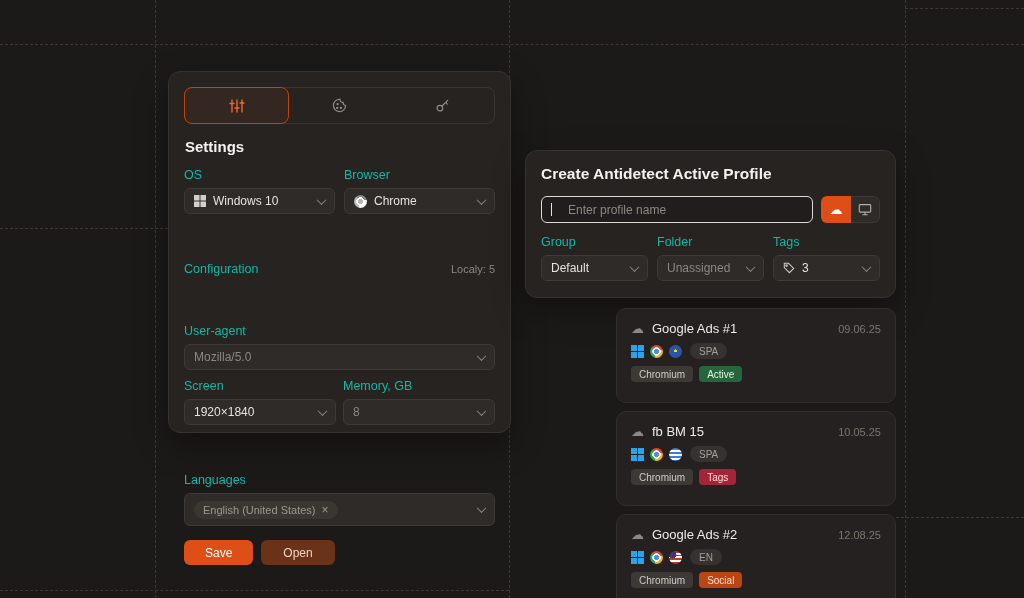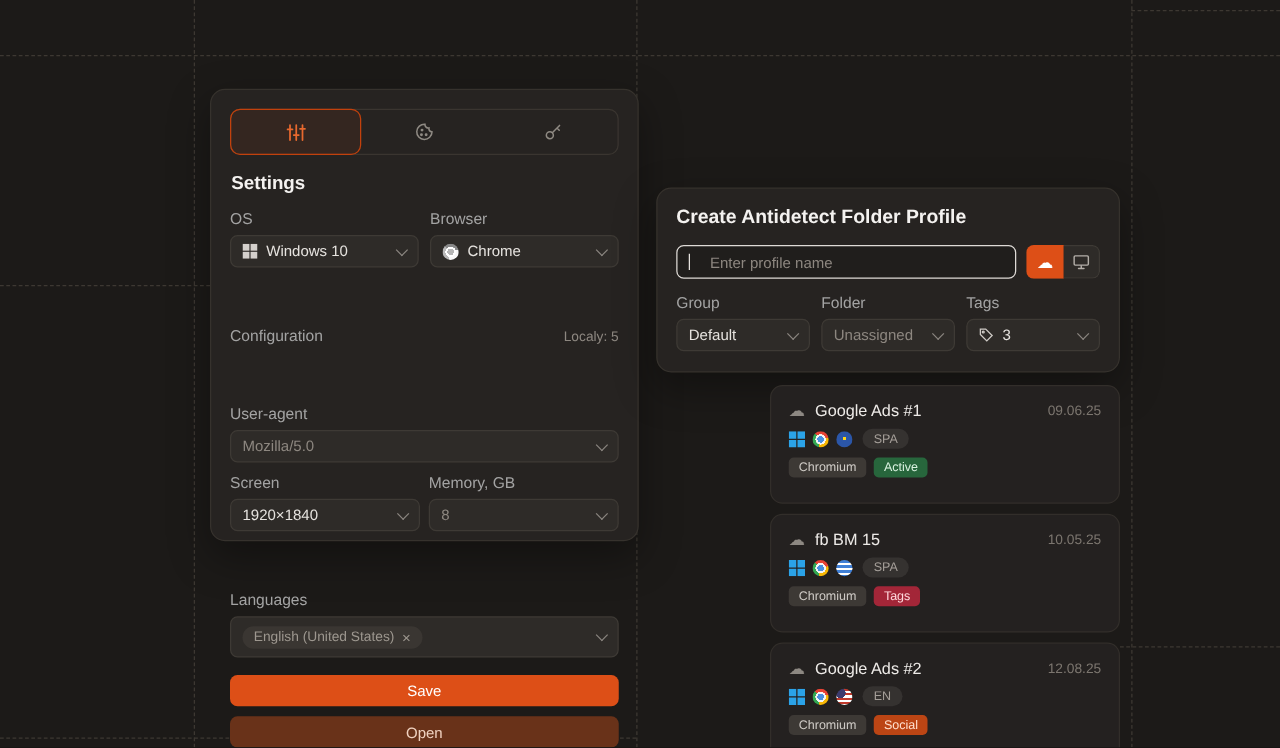--- a/index.html
+++ b/index.html
@@ -14,34 +14,34 @@
   
   #settings{left:168px;top:71px;width:343px;height:362px;padding:15px;}
   .tabbar{height:37px;border:1px solid #3a3530;border-radius:8px;display:flex;margin-bottom:14px;box-sizing:border-box;}
   .tab{flex:1;display:flex;align-items:center;justify-content:center;color:#8f8a83;border-radius:8px;cursor:pointer;}
   .tab.selected{border:1px solid #c2410c;margin:-1px;background:rgba(221,79,23,.08);color:#e8692e;z-index:1;}
   .s-title{font-size:15px;font-weight:700;color:#f4f2f0;margin:2px 1px 13px;}
   .row2{display:flex;gap:9px;margin-bottom:9px;}
   .row3{display:flex;gap:7px;margin-bottom:9px;}
   .col{flex:1;min-width:0;}
   .fgroup{margin-bottom:9px;margin-top:48px;}
-  .label{font-size:12.5px;color:#a3a3a3;margin-bottom:6px;}
+  .label{font-size:12.5px;color:#14b8a6;margin-bottom:6px;}
   .label-row{display:flex;justify-content:space-between;align-items:baseline;margin-bottom:6px;}
   .label-row .label{margin-bottom:0;}
   .meta{font-size:11px;color:#8d8780;}
   .select{height:26px;background:#2e2b28;border:1px solid #3e3a35;border-radius:6px;display:flex;
           align-items:center;gap:7px;padding:0 9px;font-size:12px;color:#e6e3df;box-sizing:border-box;cursor:pointer;}
   .select .dim{color:#8d8780;}
   .select.tall{height:33px;}
   .chev{margin-left:auto;width:6px;height:6px;border-right:1.4px solid #8b8680;border-bottom:1.4px solid #8b8680;
         transform:rotate(45deg) translate(-1px,-1px);flex-shrink:0;}
   .chip{display:inline-flex;align-items:center;gap:6px;background:#3a3632;color:#9d978f;font-size:11px;
         padding:3px 9px;border-radius:999px;}
   .chip .x{cursor:pointer;font-size:12px;line-height:1;color:#9d978f;}
-  .btnrow{display:flex;gap:8px;margin-top:14px;flex-direction:column;}
+  .btnrow{display:flex;gap:8px;margin-top:14px;}
   .btn{border:none;border-radius:6px;height:25px;font-size:12px;font-family:inherit;cursor:pointer;}
   .btn-save{background:#dd4f17;color:#ffffff;padding:0 21px;}
   .btn-open{background:#693219;color:#f0d2c0;padding:0 22px;}
   
   #create{left:525px;top:150px;width:371px;height:148px;padding:14px 15px;}
   .c-title{font-size:15.5px;font-weight:600;color:#f4f2f0;margin-bottom:13px;}
   .c-row1{display:flex;gap:8px;margin-bottom:12px;}
   .inp-wrap{flex:1;position:relative;}
   .inp{width:100%;height:27px;background:#201e1c;border:1.5px solid #dedad6;border-radius:6px;
        color:#e6e3df;font-size:12px;padding:0 10px 0 26px;box-sizing:border-box;outline:none;font-family:inherit;}
@@ -198,21 +198,21 @@
       </div>
     </div>
 
     <div class="btnrow">
       <button class="btn btn-save">Save</button>
       <button class="btn btn-open">Open</button>
     </div>
   </div>
 
   <div id="create" class="panel">
-    <div class="c-title">Create Antidetect Folder Profile</div>
+    <div class="c-title">Create Antidetect Active Profile</div>
 
     <div class="c-row1">
       <div class="inp-wrap">
         <input class="inp" type="text" placeholder="Enter profile name" style="">
         <span class="caret"></span>
       </div>
       <div class="seg">
         <div class="seg-cloud">
           <span>☁</span>
         </div>

